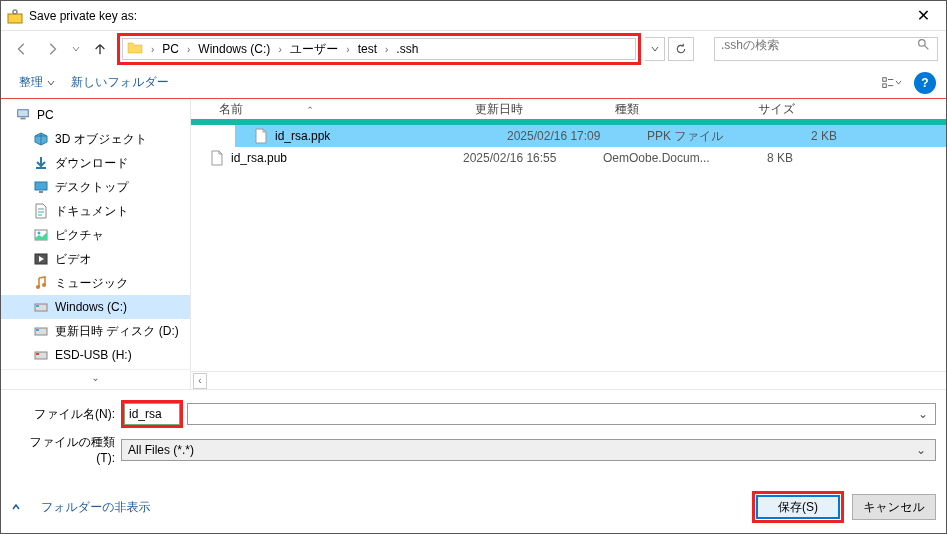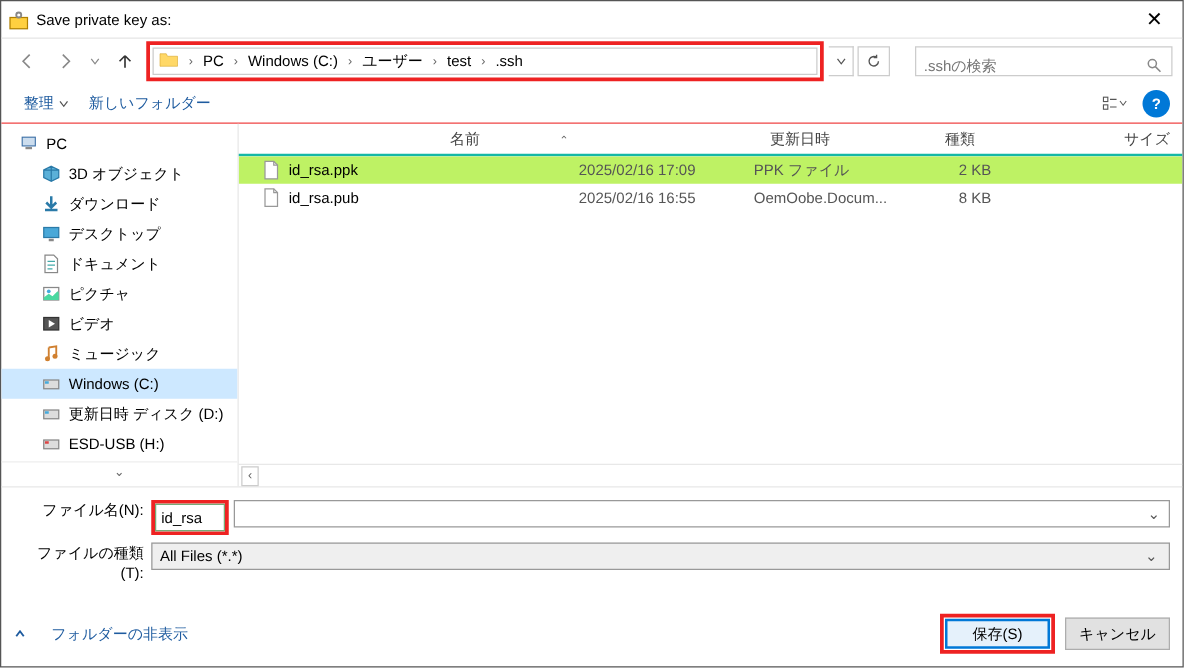--- a/index.html
+++ b/index.html
@@ -15,62 +15,62 @@
   .nav-btn.enabled { color: #333; cursor: pointer; }
   
   .breadcrumb-wrap { flex: 1; display: flex; align-items: center; border: 3px solid #e22; padding: 2px; }
   .breadcrumb { flex: 1; height: 22px; border: 1px solid #ccc; display: flex; align-items: center; padding: 0 2px; background: #fff; }
   .bc-icon { width: 18px; height: 18px; margin: 0 2px; }
   .bc-sep { color: #666; padding: 0 4px; font-size: 10px; }
   .bc-seg { padding: 0 4px; cursor: pointer; }
   .bc-drop { width: 20px; height: 22px; display: flex; align-items: center; justify-content: center; color: #666; cursor: pointer; }
   
   .refresh { width: 26px; height: 24px; border: 1px solid #ccc; margin-left: -1px; display: flex; align-items: center; justify-content: center; cursor: pointer; }
-  .searchbox { width: 206px; height: 24px; border: 1px solid #ccc; margin-left: 16px; display: flex; align-items: flex-end; padding: 0 6px; }
+  .searchbox { width: 224px; height: 24px; border: 1px solid #ccc; margin-left: 16px; display: flex; align-items: flex-start; padding: 0 6px; }
   .searchbox input { border: none; outline: none; flex: 1; color: #888; }
   .searchbox .sicon { width: 14px; height: 14px; color: #888; }
   
   .toolbar { height: 32px; border-bottom: 1px solid #ef4444; display: flex; align-items: center; padding: 0 10px; }
   .toolbar .tbtn { padding: 4px 8px; cursor: pointer; display: flex; align-items: center; gap: 4px; color: #1e5b9f; }
   .toolbar .spacer { flex: 1; }
   .view-btn { width: 30px; height: 22px; border: 1px solid transparent; display: flex; align-items: center; justify-content: center; cursor: pointer; }
   .help-btn { width: 22px; height: 22px; border-radius: 50%; background: #0078d7; color: #fff; font-weight: bold; display: flex; align-items: center; justify-content: center; margin-left: 8px; cursor: pointer; }
   
   .body { display: flex; height: 290px; }
   .sidebar { width: 190px; border-right: 1px solid #e8e8e8; overflow: hidden; padding: 4px 0; display: flex; flex-direction: column; }
   .tree { flex: 1; overflow: hidden; }
   .tree-item { height: 24px; display: flex; align-items: center; padding-left: 14px; cursor: pointer; }
   .tree-item.child { padding-left: 32px; }
   .tree-item.sel { background: #cde8ff; }
   .tree-item .ticon { width: 16px; height: 16px; margin-right: 6px; display: flex; align-items: center; justify-content: center; font-size: 14px; }
   .sidebar-dropdown { height: 16px; display: flex; align-items: center; justify-content: center; color: #666; font-size: 10px; cursor: pointer; border-top: 1px solid #eee; }
   
   .filepane { flex: 1; display: flex; flex-direction: column; }
-  .headers { height: 26px; border-bottom: 2px solid #14b8a6; display: flex; align-items: center; color: #444; justify-content: flex-end; }
+  .headers { height: 26px; border-bottom: 6px solid #14b8a6; display: flex; align-items: center; color: #444; }
   .hcol { padding: 0 10px; cursor: pointer; }
   .hcol.name { width: 256px; }
   .hcol.date { width: 140px; }
   .hcol.type { width: 120px; }
   .hcol.size { width: 80px; text-align: right; }
   .sort-ind { font-size: 9px; color: #666; }
   
   .filelist { flex: 1; overflow: hidden; }
   .frow { height: 22px; display: flex; align-items: center; padding-left: 18px; }
-  .frow.sel { background: #bef264; }
+  .frow.sel { background: #7dd3fc; margin-left: 44px; }
   .frow .ficon { width: 16px; height: 16px; margin-right: 6px; display: flex; align-items: center; justify-content: center; }
   .frow .fname { width: 232px; }
   .frow .fdate { width: 140px; color: #555; }
   .frow .ftype { width: 120px; color: #555; }
   .frow .fsize { width: 70px; text-align: right; color: #555; }
   
   .scrollleft { width: 14px; height: 16px; display: flex; align-items: center; justify-content: center; color: #666; font-size: 10px; border: 1px solid #ccc; margin: 2px; }
   .hscroll { height: 18px; border-top: 1px solid #e8e8e8; position: relative; display: flex; align-items: center; }
   
   .bottom { padding: 10px 10px 6px; border-top: 1px solid #e8e8e8; }
-  .field-row { display: flex; align-items: flex-start; margin-bottom: 6px; }
+  .field-row { display: flex; align-items: center; margin-bottom: 6px; }
   .field-label { width: 110px; text-align: right; padding-right: 6px; }
   .fn-box { border: 3px solid #e22; padding: 0; margin-right: 4px; }
   .fn-box input { border: 1px solid #7a7; outline: none; padding: 3px 4px; width: 56px; }
   .fn-combo { flex: 1; border: 1px solid #999; height: 22px; display: flex; align-items: center; justify-content: flex-end; padding: 0 4px; cursor: pointer; }
   .ft-combo { flex: 1; border: 1px solid #999; height: 22px; display: flex; align-items: center; padding: 0 6px; cursor: pointer; background: #efefef; }
   .combo-arrow { width: 16px; text-align: center; color: #555; }
   
   .actions { display: flex; align-items: center; padding: 14px 10px 10px; }
   .hide-folders { display: flex; align-items: center; gap: 20px; cursor: pointer; color: #1e5b9f; }
   .actions .spacer { flex: 1; }

